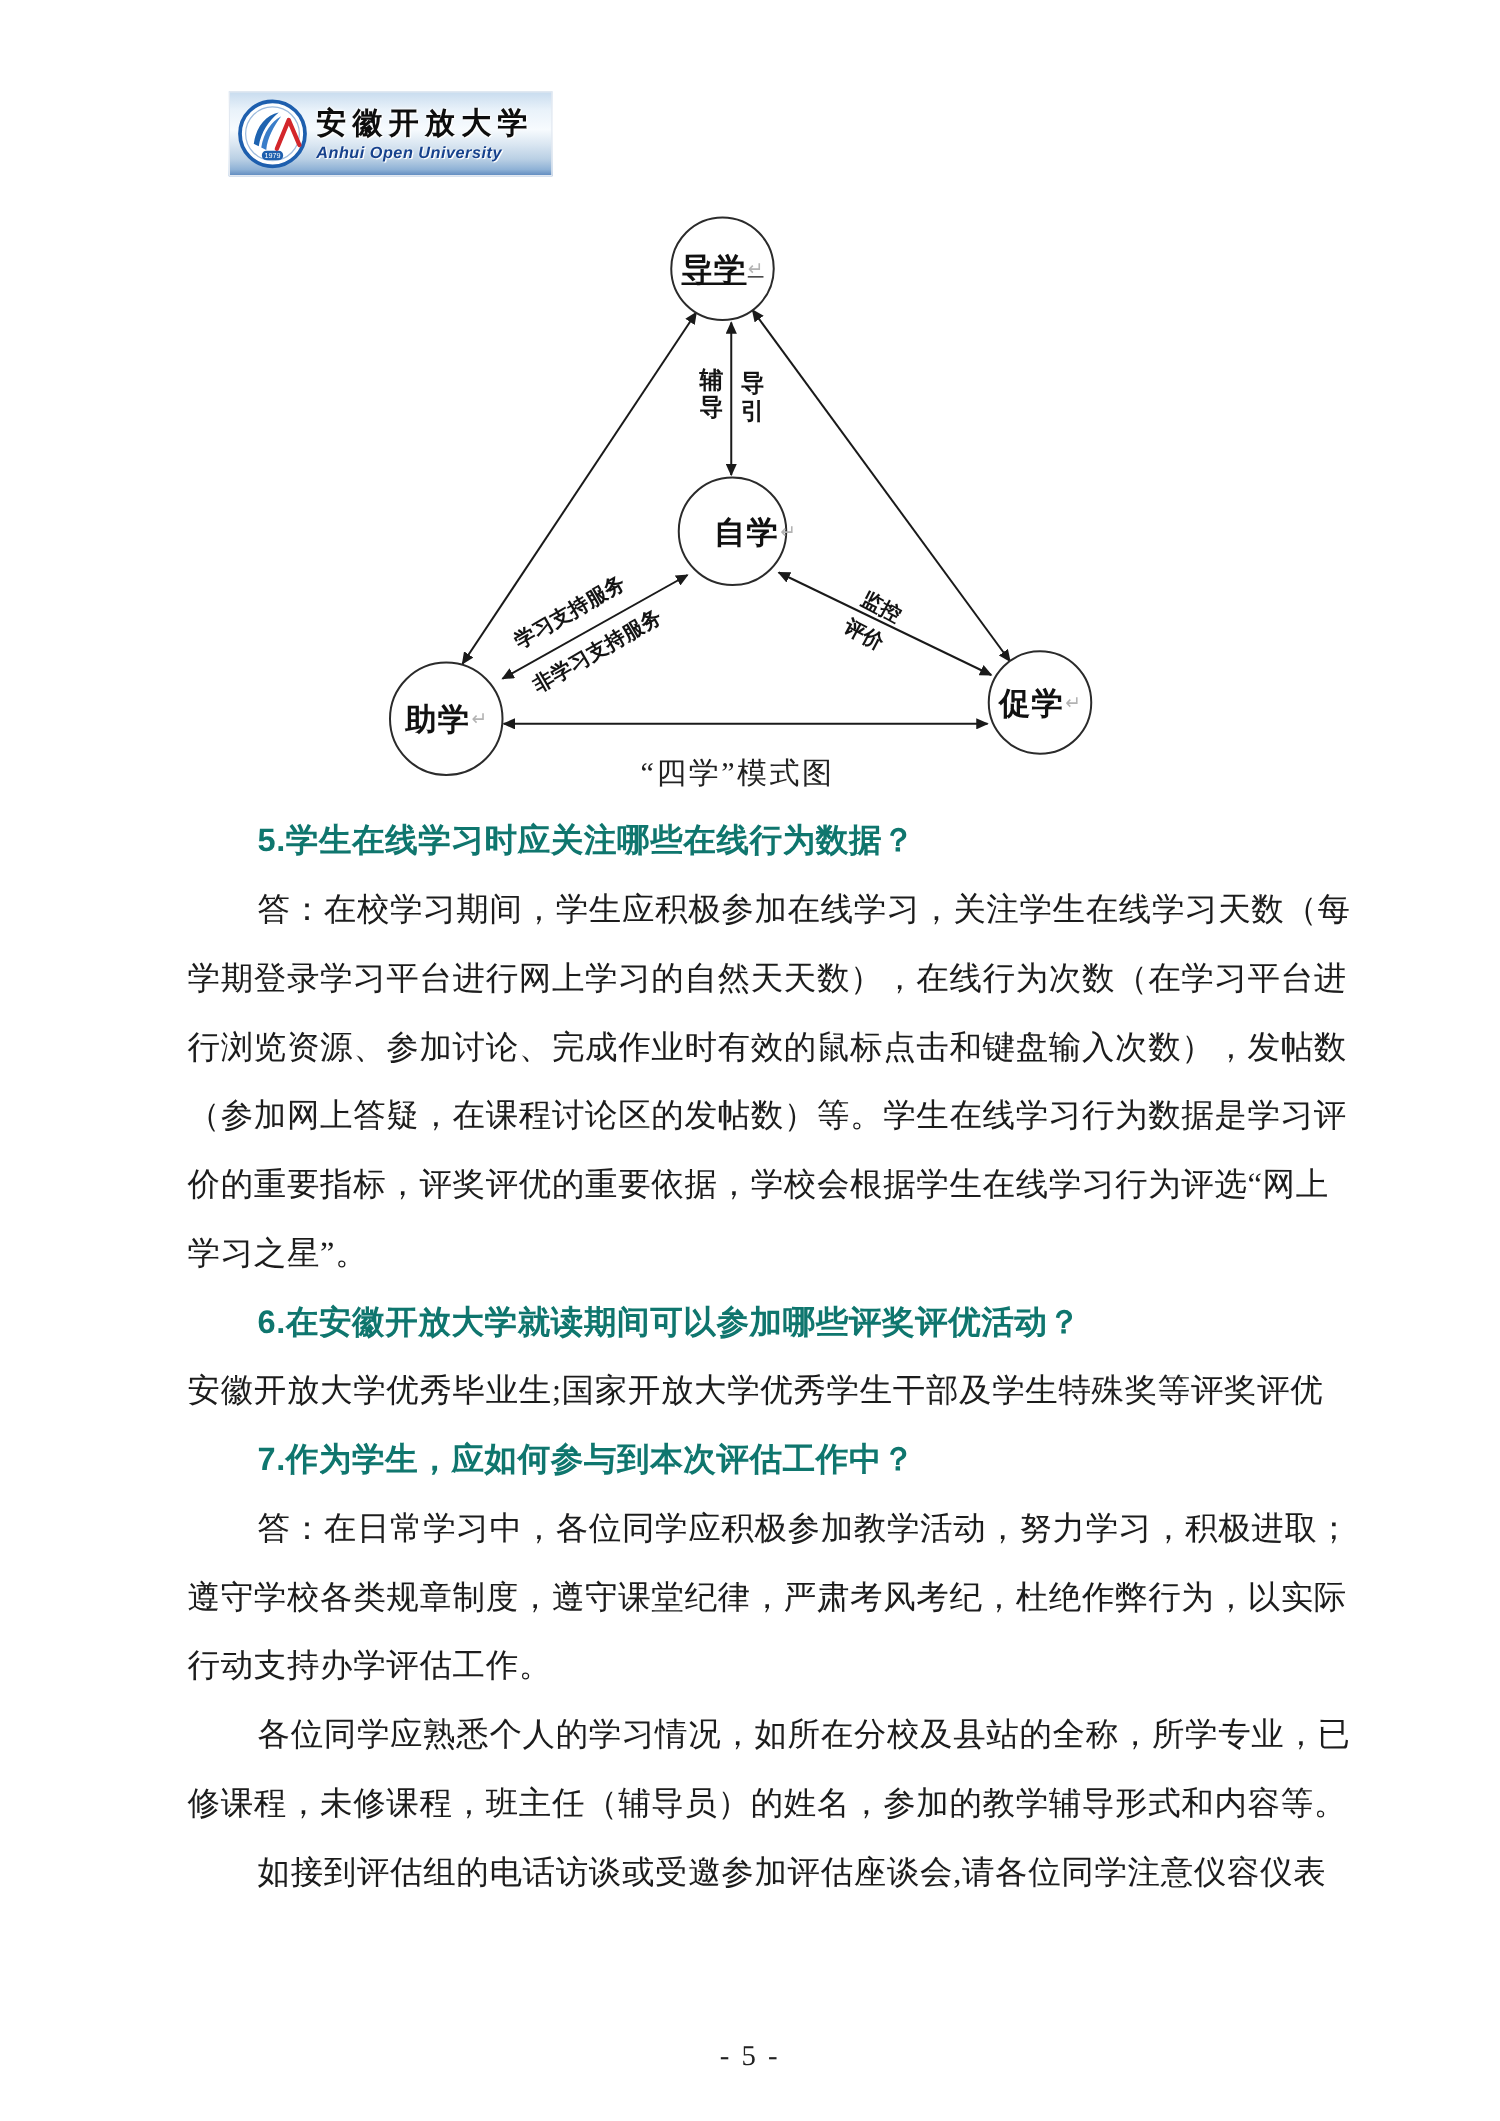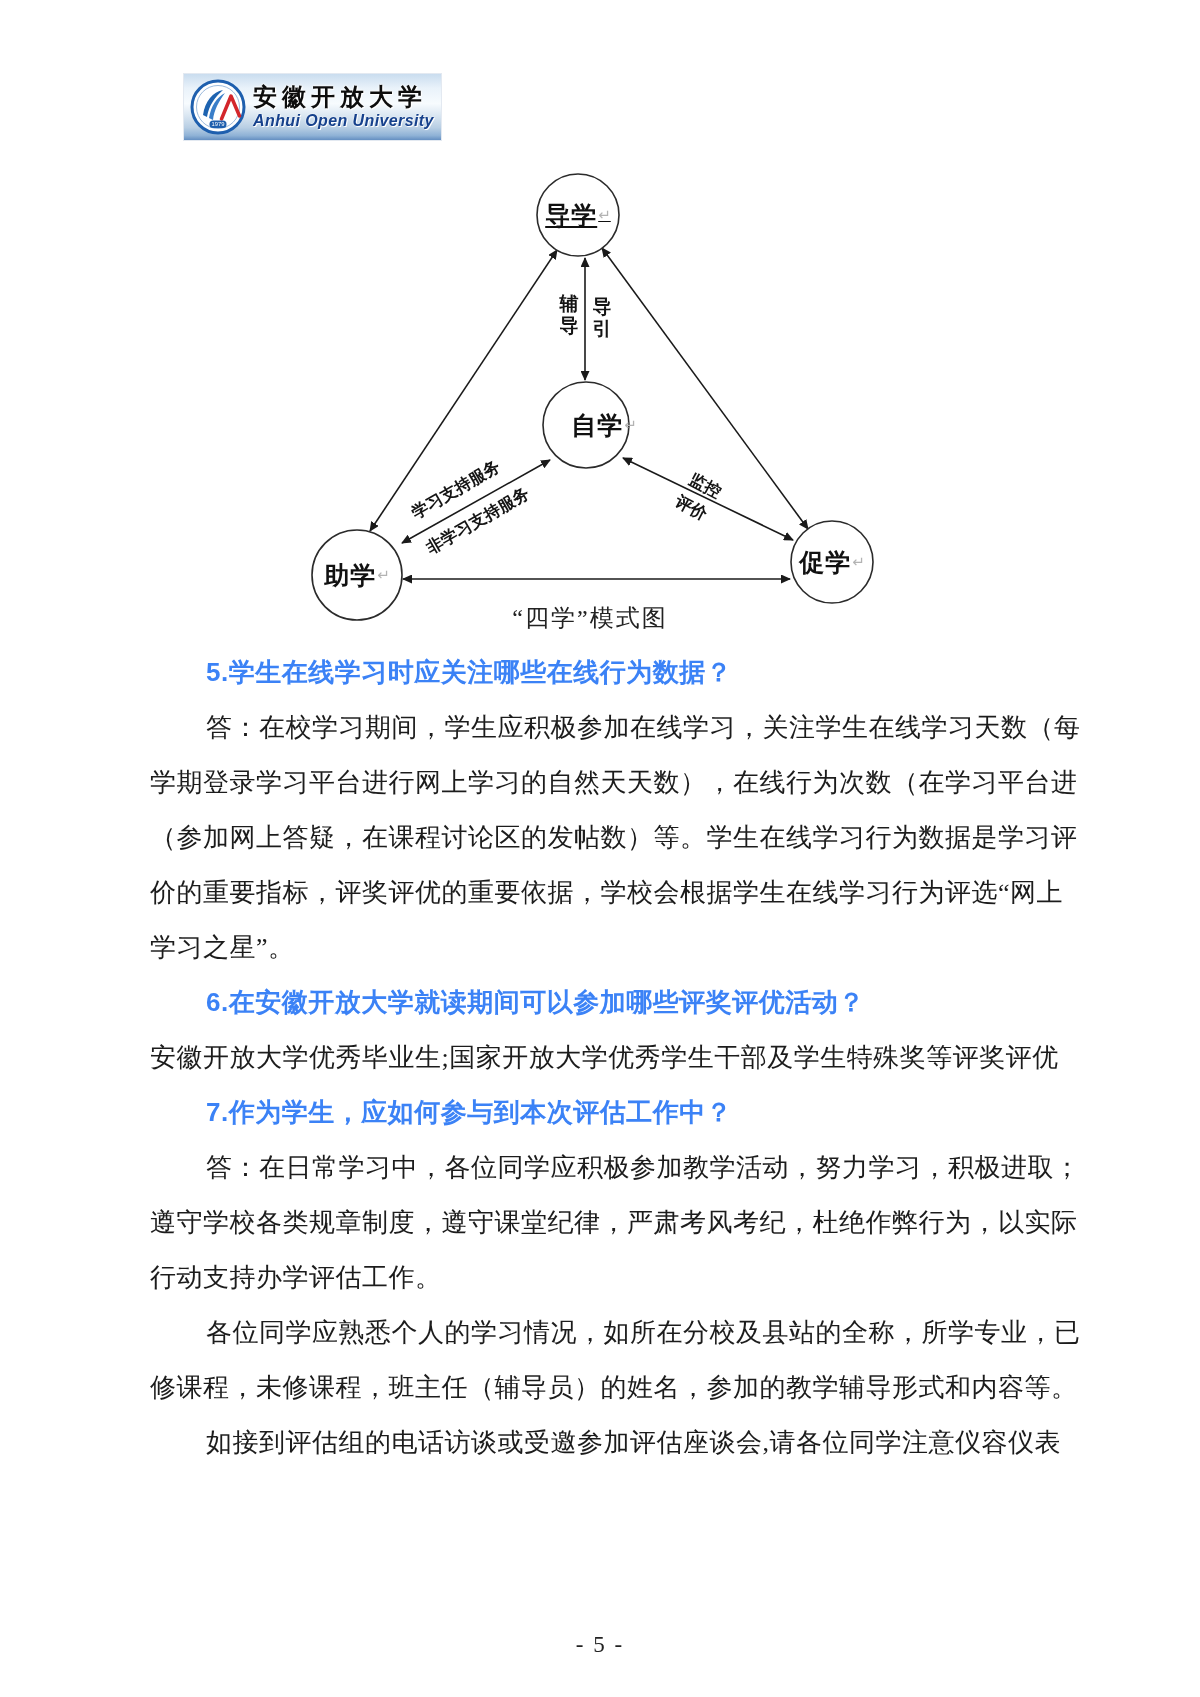--- a/index.html
+++ b/index.html
@@ -17,21 +17,21 @@
   }
   .banner .emblem{flex:0 0 auto;margin-left:7px;}
   .banner-text{margin-left:7px;display:flex;flex-direction:column;line-height:1;}
   .banner-cn{
     font-weight:bold;font-size:24px;letter-spacing:5px;color:#0d0d0d;
     font-family:"Liberation Serif","DejaVu Serif",serif;
     text-shadow:0 0 2px #fff,0 0 3px #fff,1px 1px 0 #fff;
     white-space:nowrap;
   }
   .banner-en{
-    margin-top:4px;font-weight:bold;font-style:italic;font-size:16px;color:#16418c;
+    margin-top:4px;font-weight:bold;font-style:italic;font-size:13px;color:#16418c;
     font-family:"Liberation Sans","DejaVu Sans",sans-serif;
     text-shadow:0 0 2px #fff,1px 1px 0 #fff;white-space:nowrap;letter-spacing:.4px;
   }
 
   
   .diagram{position:absolute;left:250px;top:150px;width:680px;height:520px;}
   .diagram svg.wires{position:absolute;left:0;top:0;}
   .node{
     position:absolute;display:flex;align-items:center;justify-content:center;
     font-family:"Liberation Sans","DejaVu Sans",sans-serif;
@@ -57,21 +57,21 @@
 
   
   .content{position:absolute;left:150px;top:645px;width:912px;}
   .line{
     font-size:26px;line-height:55px;height:55px;white-space:nowrap;
     letter-spacing:.5px;color:#1c1c1c;
   }
   .line.indent{padding-left:56px;}
   .line.head{
     font-family:"Liberation Sans","DejaVu Sans",sans-serif;
-    font-weight:bold;font-size:26px;letter-spacing:.5px;color:#3b82f6;
+    font-weight:bold;font-size:26px;letter-spacing:.5px;color:#0f766e;
   }
   .footer{
     position:absolute;left:0;top:1632px;width:1200px;text-align:center;
     font-size:23px;color:#222;letter-spacing:2px;
   }
 </style>
 </head>
 <body>
 
 <div class="banner">
@@ -141,20 +141,21 @@
   <div class="rlabel rot-down" style="left:455px;top:336px;">监控</div>
   <div class="rlabel rot-down" style="left:441px;top:358px;">评价</div>
 
   <div class="caption">“四学”模式图</div>
 </div>
 
 <div class="content">
   <div class="line head indent">5.学生在线学习时应关注哪些在线行为数据？</div>
   <div class="line indent">答：在校学习期间，学生应积极参加在线学习，关注学生在线学习天数（每</div>
   <div class="line">学期登录学习平台进行网上学习的自然天天数），在线行为次数（在学习平台进</div>
+  <div class="line">行浏览资源、参加讨论、完成作业时有效的鼠标点击和键盘输入次数），发帖数</div>
   <div class="line">（参加网上答疑，在课程讨论区的发帖数）等。学生在线学习行为数据是学习评</div>
   <div class="line">价的重要指标，评奖评优的重要依据，学校会根据学生在线学习行为评选“网上</div>
   <div class="line">学习之星”。</div>
   <div class="line head indent">6.在安徽开放大学就读期间可以参加哪些评奖评优活动？</div>
   <div class="line">安徽开放大学优秀毕业生;国家开放大学优秀学生干部及学生特殊奖等评奖评优</div>
   <div class="line head indent">7.作为学生，应如何参与到本次评估工作中？</div>
   <div class="line indent">答：在日常学习中，各位同学应积极参加教学活动，努力学习，积极进取；</div>
   <div class="line">遵守学校各类规章制度，遵守课堂纪律，严肃考风考纪，杜绝作弊行为，以实际</div>
   <div class="line">行动支持办学评估工作。</div>
   <div class="line indent">各位同学应熟悉个人的学习情况，如所在分校及县站的全称，所学专业，已</div>

